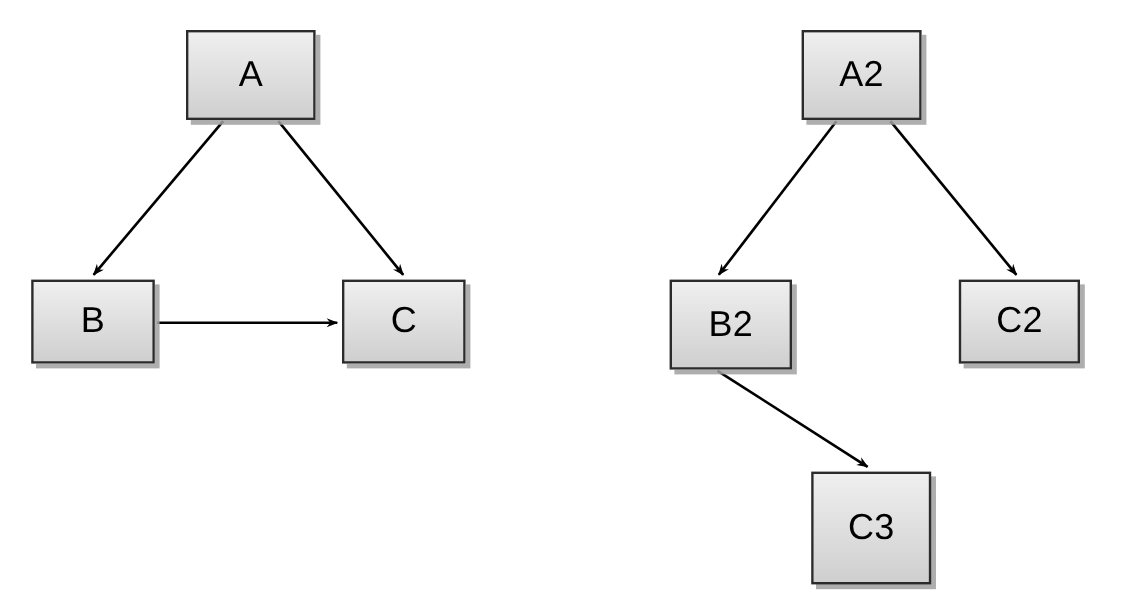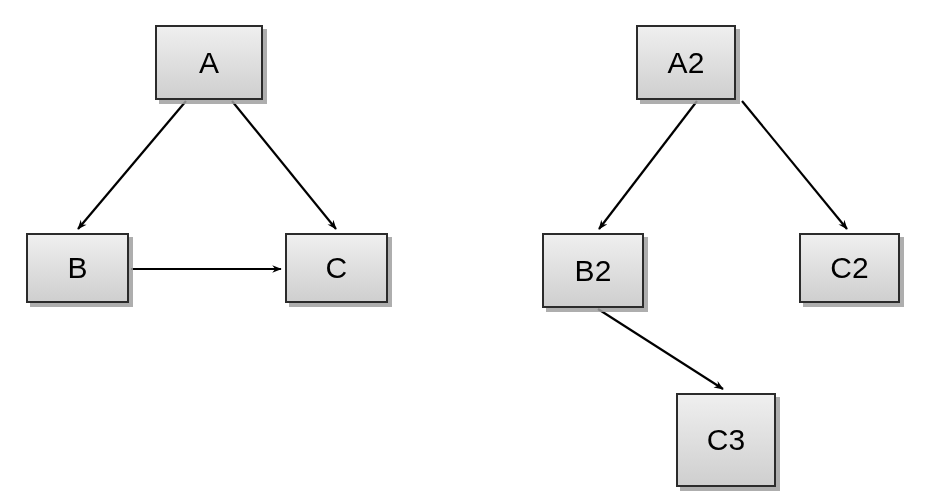--- a/index.html
+++ b/index.html
@@ -70,24 +70,24 @@
   <div id="nodes-group">
       <div class="node" style="left: 155px; top: 25px; width: 108px; height: 75px; border-color: rgb(43, 43, 43); background: linear-gradient(rgb(239, 239, 239) 0%, rgb(207, 207, 207) 100%);">
         <span class="node-label" style="color: rgb(0, 0, 0);">A</span>
       </div>
       <div class="node" style="left: 26px; top: 233px; width: 103px; height: 70px; border-color: rgb(43, 43, 43); background: linear-gradient(rgb(239, 239, 239) 0%, rgb(207, 207, 207) 100%);">
         <span class="node-label" style="color: rgb(0, 0, 0);">B</span>
       </div>
       <div class="node" style="left: 285px; top: 233px; width: 103px; height: 70px; border-color: rgb(43, 43, 43); background: linear-gradient(rgb(239, 239, 239) 0%, rgb(207, 207, 207) 100%);">
         <span class="node-label" style="color: rgb(0, 0, 0);">C</span>
       </div>
-      <div class="node" style="left: 636px; top: 25px; width: 100px; height: 75px; border-color: rgb(43, 43, 43); background: linear-gradient(rgb(239, 239, 239) 0%, rgb(207, 207, 207) 100%);">
+      <div class="node" style="left: 668px; top: 25px; width: 100px; height: 75px; border-color: rgb(43, 43, 43); background: linear-gradient(rgb(239, 239, 239) 0%, rgb(207, 207, 207) 100%);">
         <span class="node-label" style="color: rgb(0, 0, 0);">A2</span>
       </div>
-      <div class="node" style="left: 542px; top: 233px; width: 102px; height: 75px; border-color: rgb(43, 43, 43); background: linear-gradient(rgb(239, 239, 239) 0%, rgb(207, 207, 207) 100%);">
+      <div class="node" style="left: 558px; top: 233px; width: 102px; height: 75px; border-color: rgb(43, 43, 43); background: linear-gradient(rgb(239, 239, 239) 0%, rgb(207, 207, 207) 100%);">
         <span class="node-label" style="color: rgb(0, 0, 0);">B2</span>
       </div>
       <div class="node" style="left: 799px; top: 233px; width: 101px; height: 70px; border-color: rgb(43, 43, 43); background: linear-gradient(rgb(239, 239, 239) 0%, rgb(207, 207, 207) 100%);">
         <span class="node-label" style="color: rgb(0, 0, 0);">C2</span>
       </div>
       <div class="node" style="left: 676px; top: 393px; width: 100px; height: 94px; border-color: rgb(43, 43, 43); background: linear-gradient(rgb(239, 239, 239) 0%, rgb(207, 207, 207) 100%);">
         <span class="node-label" style="color: rgb(0, 0, 0);">C3</span>
       </div>
     </div>
 

